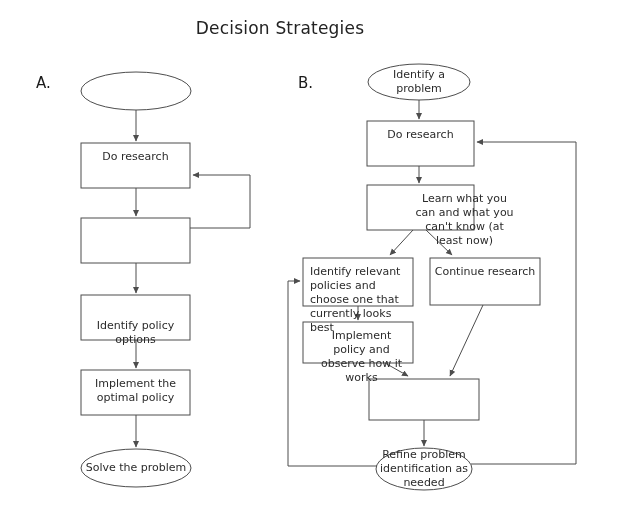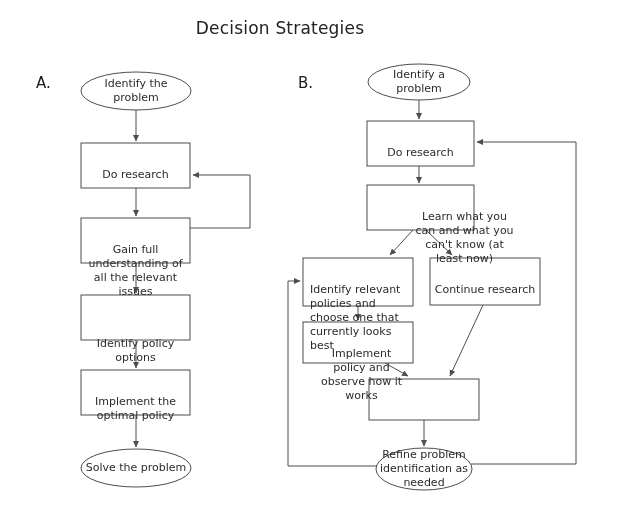--- a/index.html
+++ b/index.html
@@ -53,21 +53,21 @@
     text-align: center;
     font-size: 11px;
     line-height: 1.28;
     color: #2b2b2b;
     pointer-events: none;
     box-sizing: border-box;
     padding: 0 4px;
   }
   .node-text.box-text {
     align-items: flex-start;
-    padding-top: 25px;
+    padding-top: 7px;
   }
   .node-text.ellipse-text {
     align-items: center;
   }
   .edge {
     fill: none;
     stroke: #4d4d4d;
     stroke-width: 1;
   }
 </style>
@@ -116,23 +116,21 @@
     <path class="edge" d="M413,230 L390,255" marker-end="url(#arrow)"></path>
     <path class="edge" d="M426,230 L452,255" marker-end="url(#arrow)"></path>
     <path class="edge" d="M358,306 L358,320" marker-end="url(#arrow)"></path>
     <path class="edge" d="M385,363 L408,376" marker-end="url(#arrow)"></path>
     <path class="edge" d="M483,305 L450,376" marker-end="url(#arrow)"></path>
     <path class="edge" d="M424,420 L424,446" marker-end="url(#arrow)"></path>
     <path class="edge" d="M377,466 L288,466 L288,281 L300,281" marker-end="url(#arrow)"></path>
     <path class="edge" d="M471,464 L576,464 L576,142 L477,142" marker-end="url(#arrow)"></path>
   </svg>
 
-  <div class="node-text ellipse-text" style="left:81px; top:72px; width:110px; height:38px;">Identify the problem</div>
   <div class="node-text box-text" style="left:81px; top:143px; width:109px; height:45px;">Do research</div>
-  <div class="node-text box-text" style="left:81px; top:218px; width:109px; height:45px;">Gain full understanding of all the relevant issues</div>
   <div class="node-text box-text" style="left:81px; top:312px; width:109px; height:52px;">Identify policy options</div>
   <div class="node-text box-text" style="left:81px; top:370px; width:109px; height:45px;">Implement the optimal policy</div>
   <div class="node-text ellipse-text" style="left:81px; top:449px; width:110px; height:38px;">Solve the problem</div>
 
   <div class="node-text ellipse-text" style="left:368px; top:64px; width:102px; height:36px;">Identify a problem</div>
   <div class="node-text box-text" style="left:367px; top:121px; width:107px; height:45px;">Do research</div>
   <div class="node-text box-text" style="left:367px; top:185px; width:107px; height:45px;margin-left:44px;">Learn what you can and what you can't know (at least now)</div>
   <div class="node-text box-text" style="left:303px; top:258px; width:110px; height:48px; text-align:left; padding-left:7px;">Identify relevant policies and choose one that currently looks best</div>
   <div class="node-text box-text" style="left:430px; top:258px; width:110px; height:48px;border-radius:11px;">Continue research</div>
   <div class="node-text box-text" style="left:303px; top:322px; width:110px; height:41px; text-align:center; padding-left:11px;">Implement policy and observe how it works</div>

